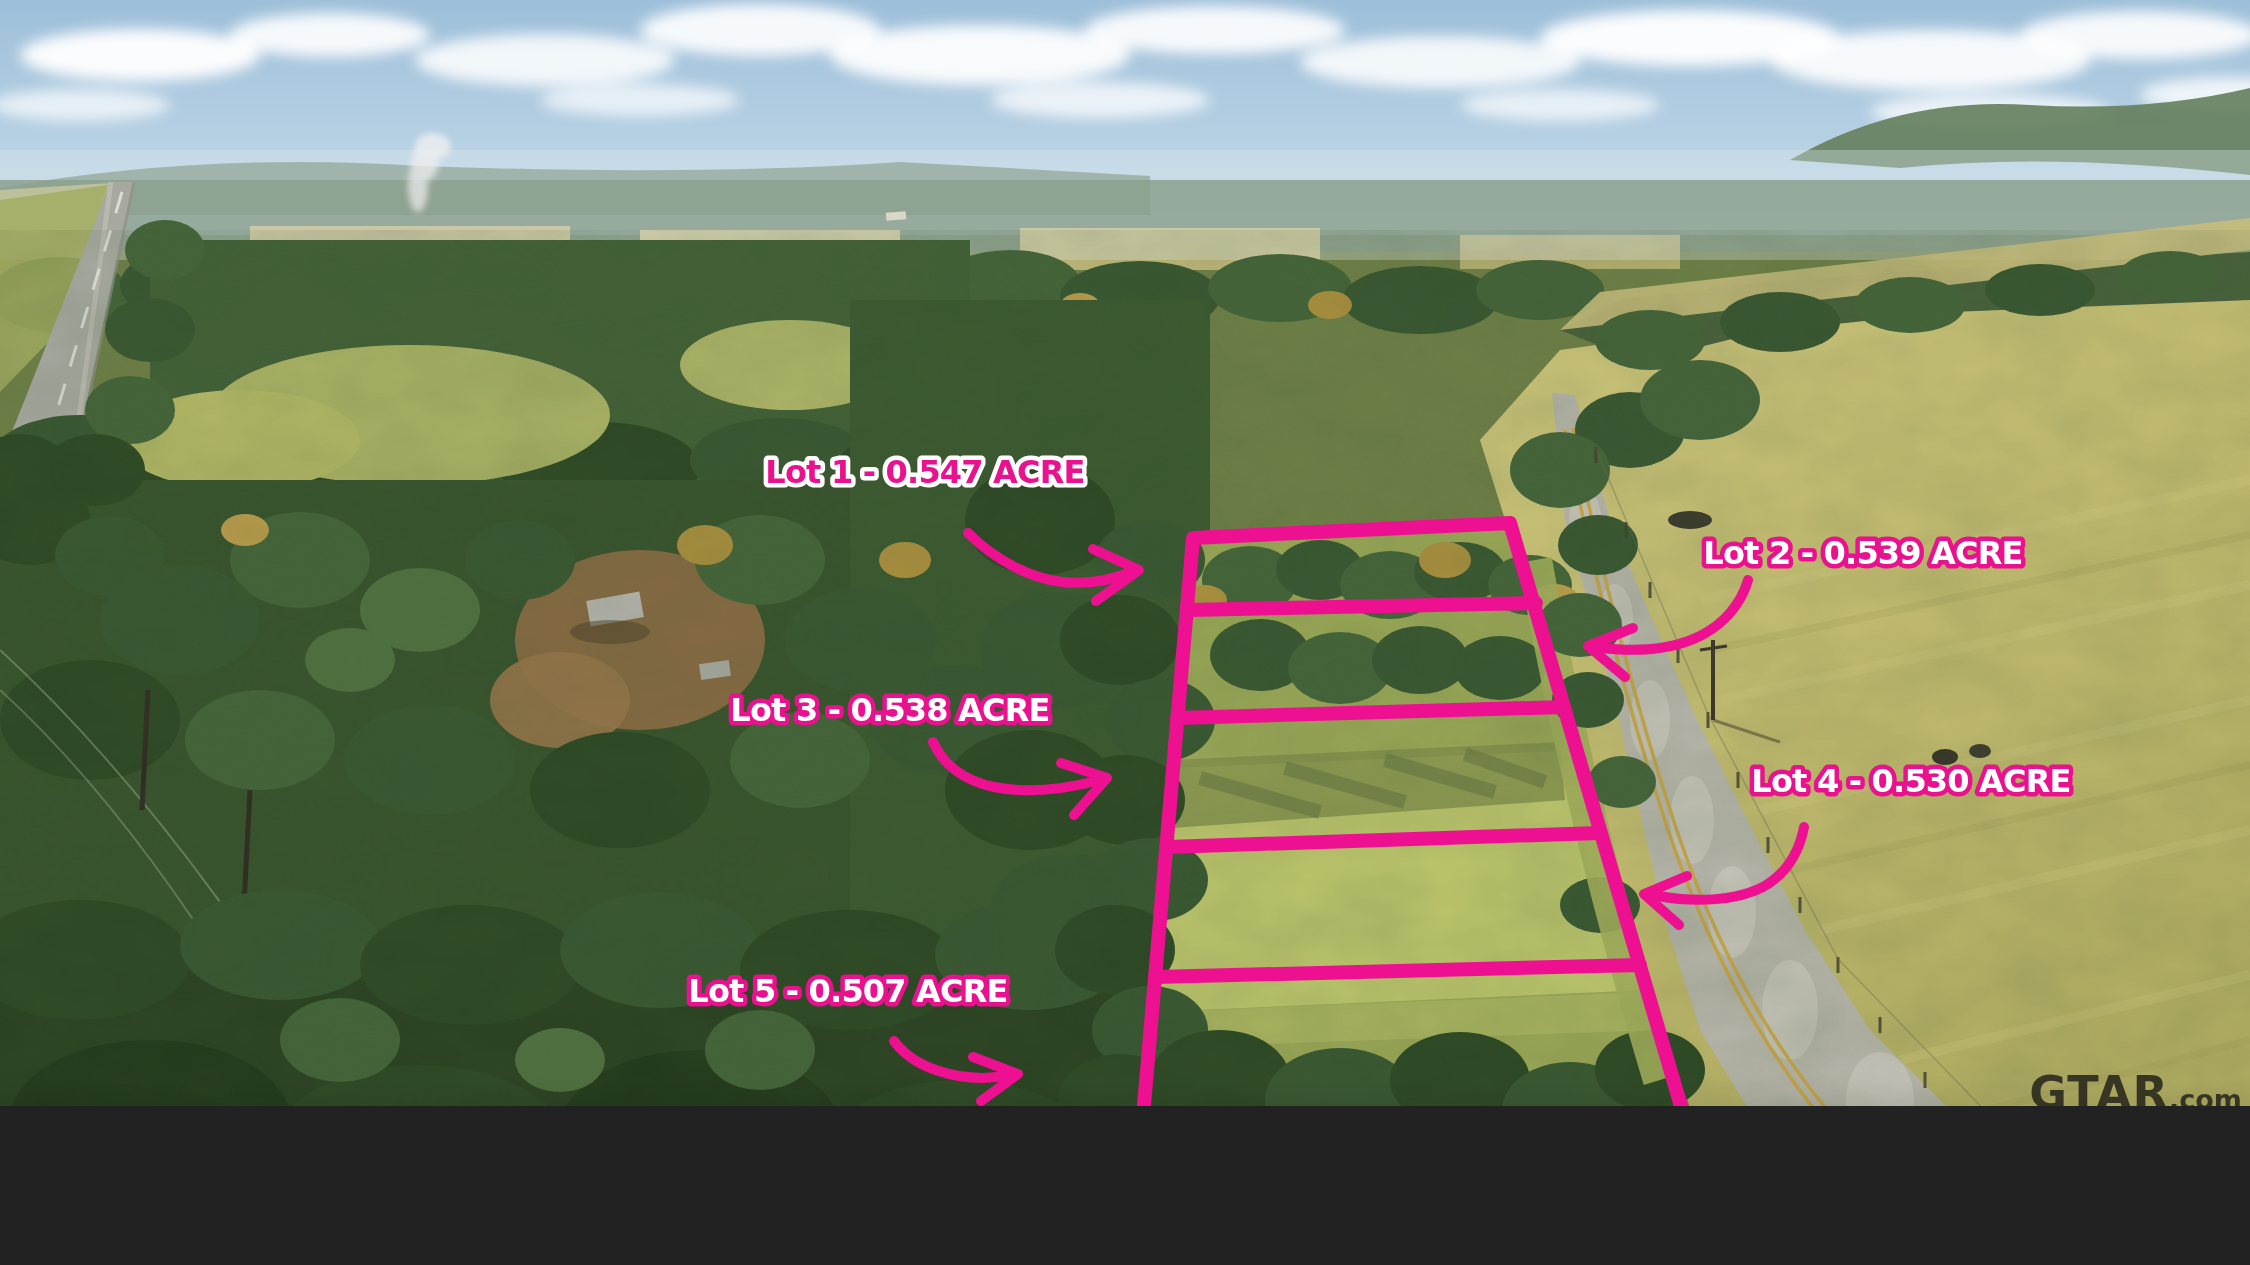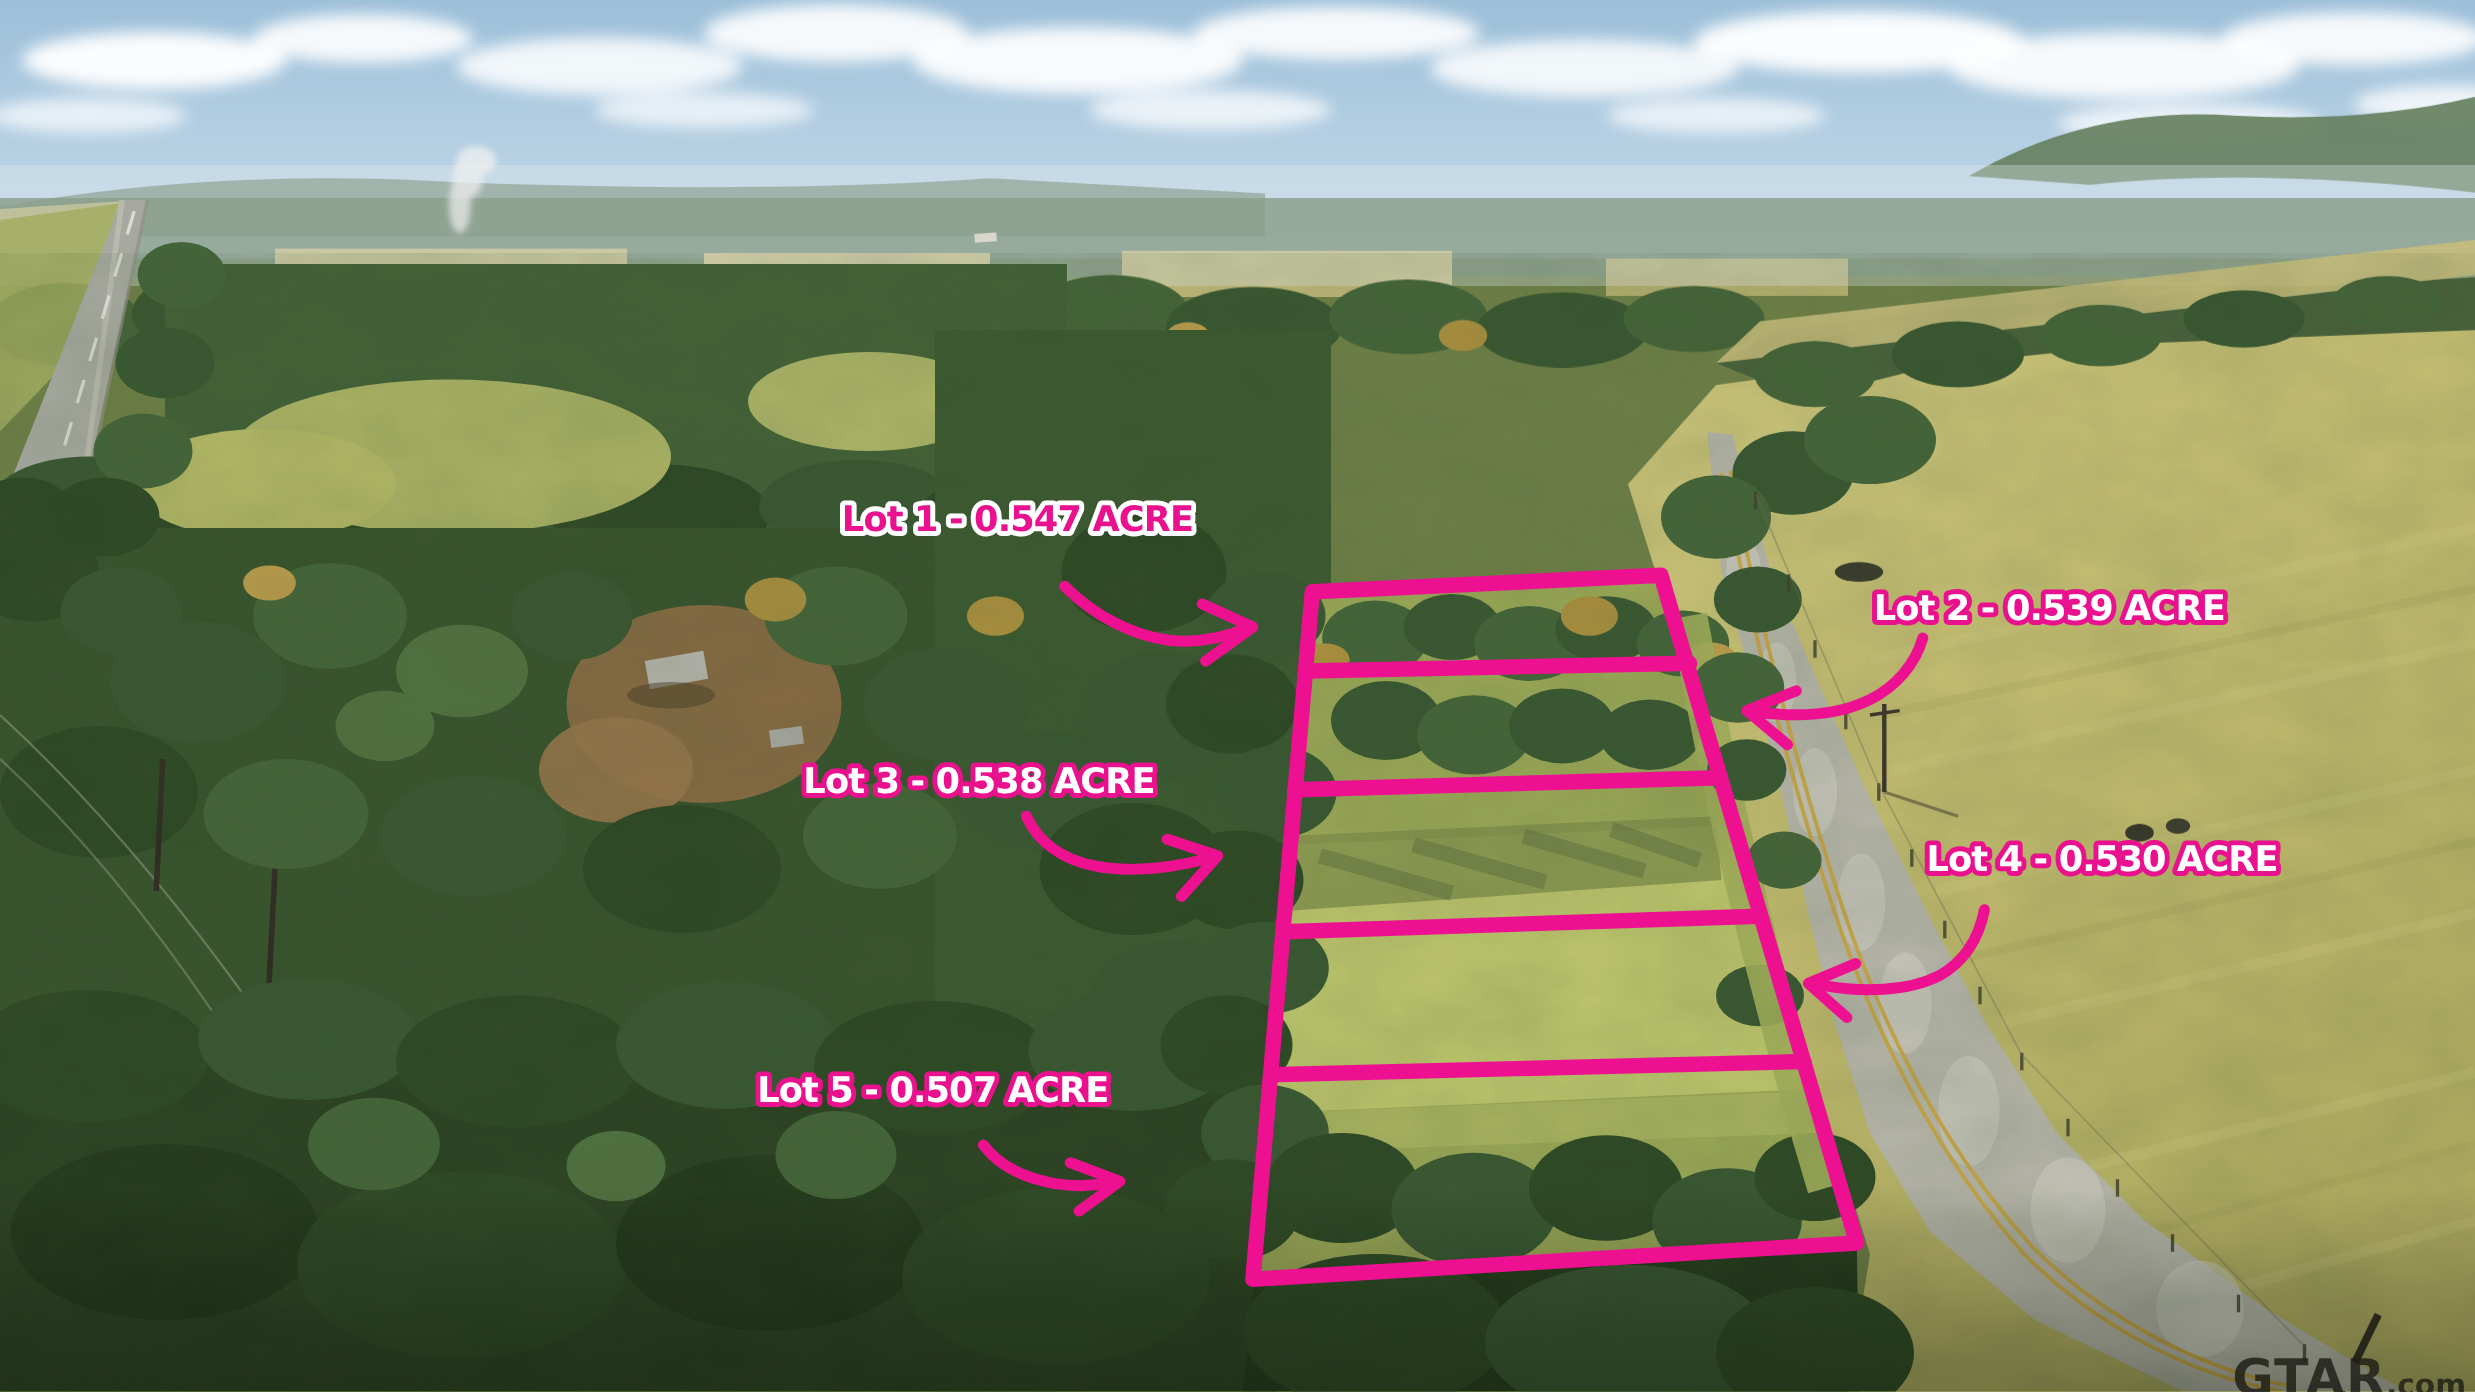--- a/index.html
+++ b/index.html
@@ -1,16 +1,16 @@
 <!DOCTYPE html>
 <html><head>
 <meta charset="utf-8">
 <style>
   html,body{margin:0;padding:0;background:#222;}
-  .stage{position:relative;width:2250px;height:1265px;overflow:hidden;font-family:"DejaVu Sans",sans-serif;}
+  .stage{position:relative;width:2250px;height:1106px;overflow:hidden;font-family:"DejaVu Sans",sans-serif;}
   .stage svg{position:absolute;left:0;top:0;width:2250px;height:1265px;display:block;}
   .overlay{pointer-events:none;}
   
   .t0{fill:#22381b}.t1{fill:#2c4724}.t2{fill:#375631}.t3{fill:#436339}.t4{fill:#4f7040}
   .ta{fill:#ab8f3e}.tb{fill:#bb9c4c}.tc{fill:#8f7a35}
   .cloud{fill:#ffffff}
   
   .bline{fill:none;stroke:#ED1191;stroke-width:14;stroke-linecap:round;stroke-linejoin:round;}
   .arrow{fill:none;stroke:#ED1191;stroke-width:10;stroke-linecap:round;stroke-linejoin:round;}
   .lot-label{font:700 32px "DejaVu Sans",sans-serif;letter-spacing:-0.8px;text-anchor:middle;

